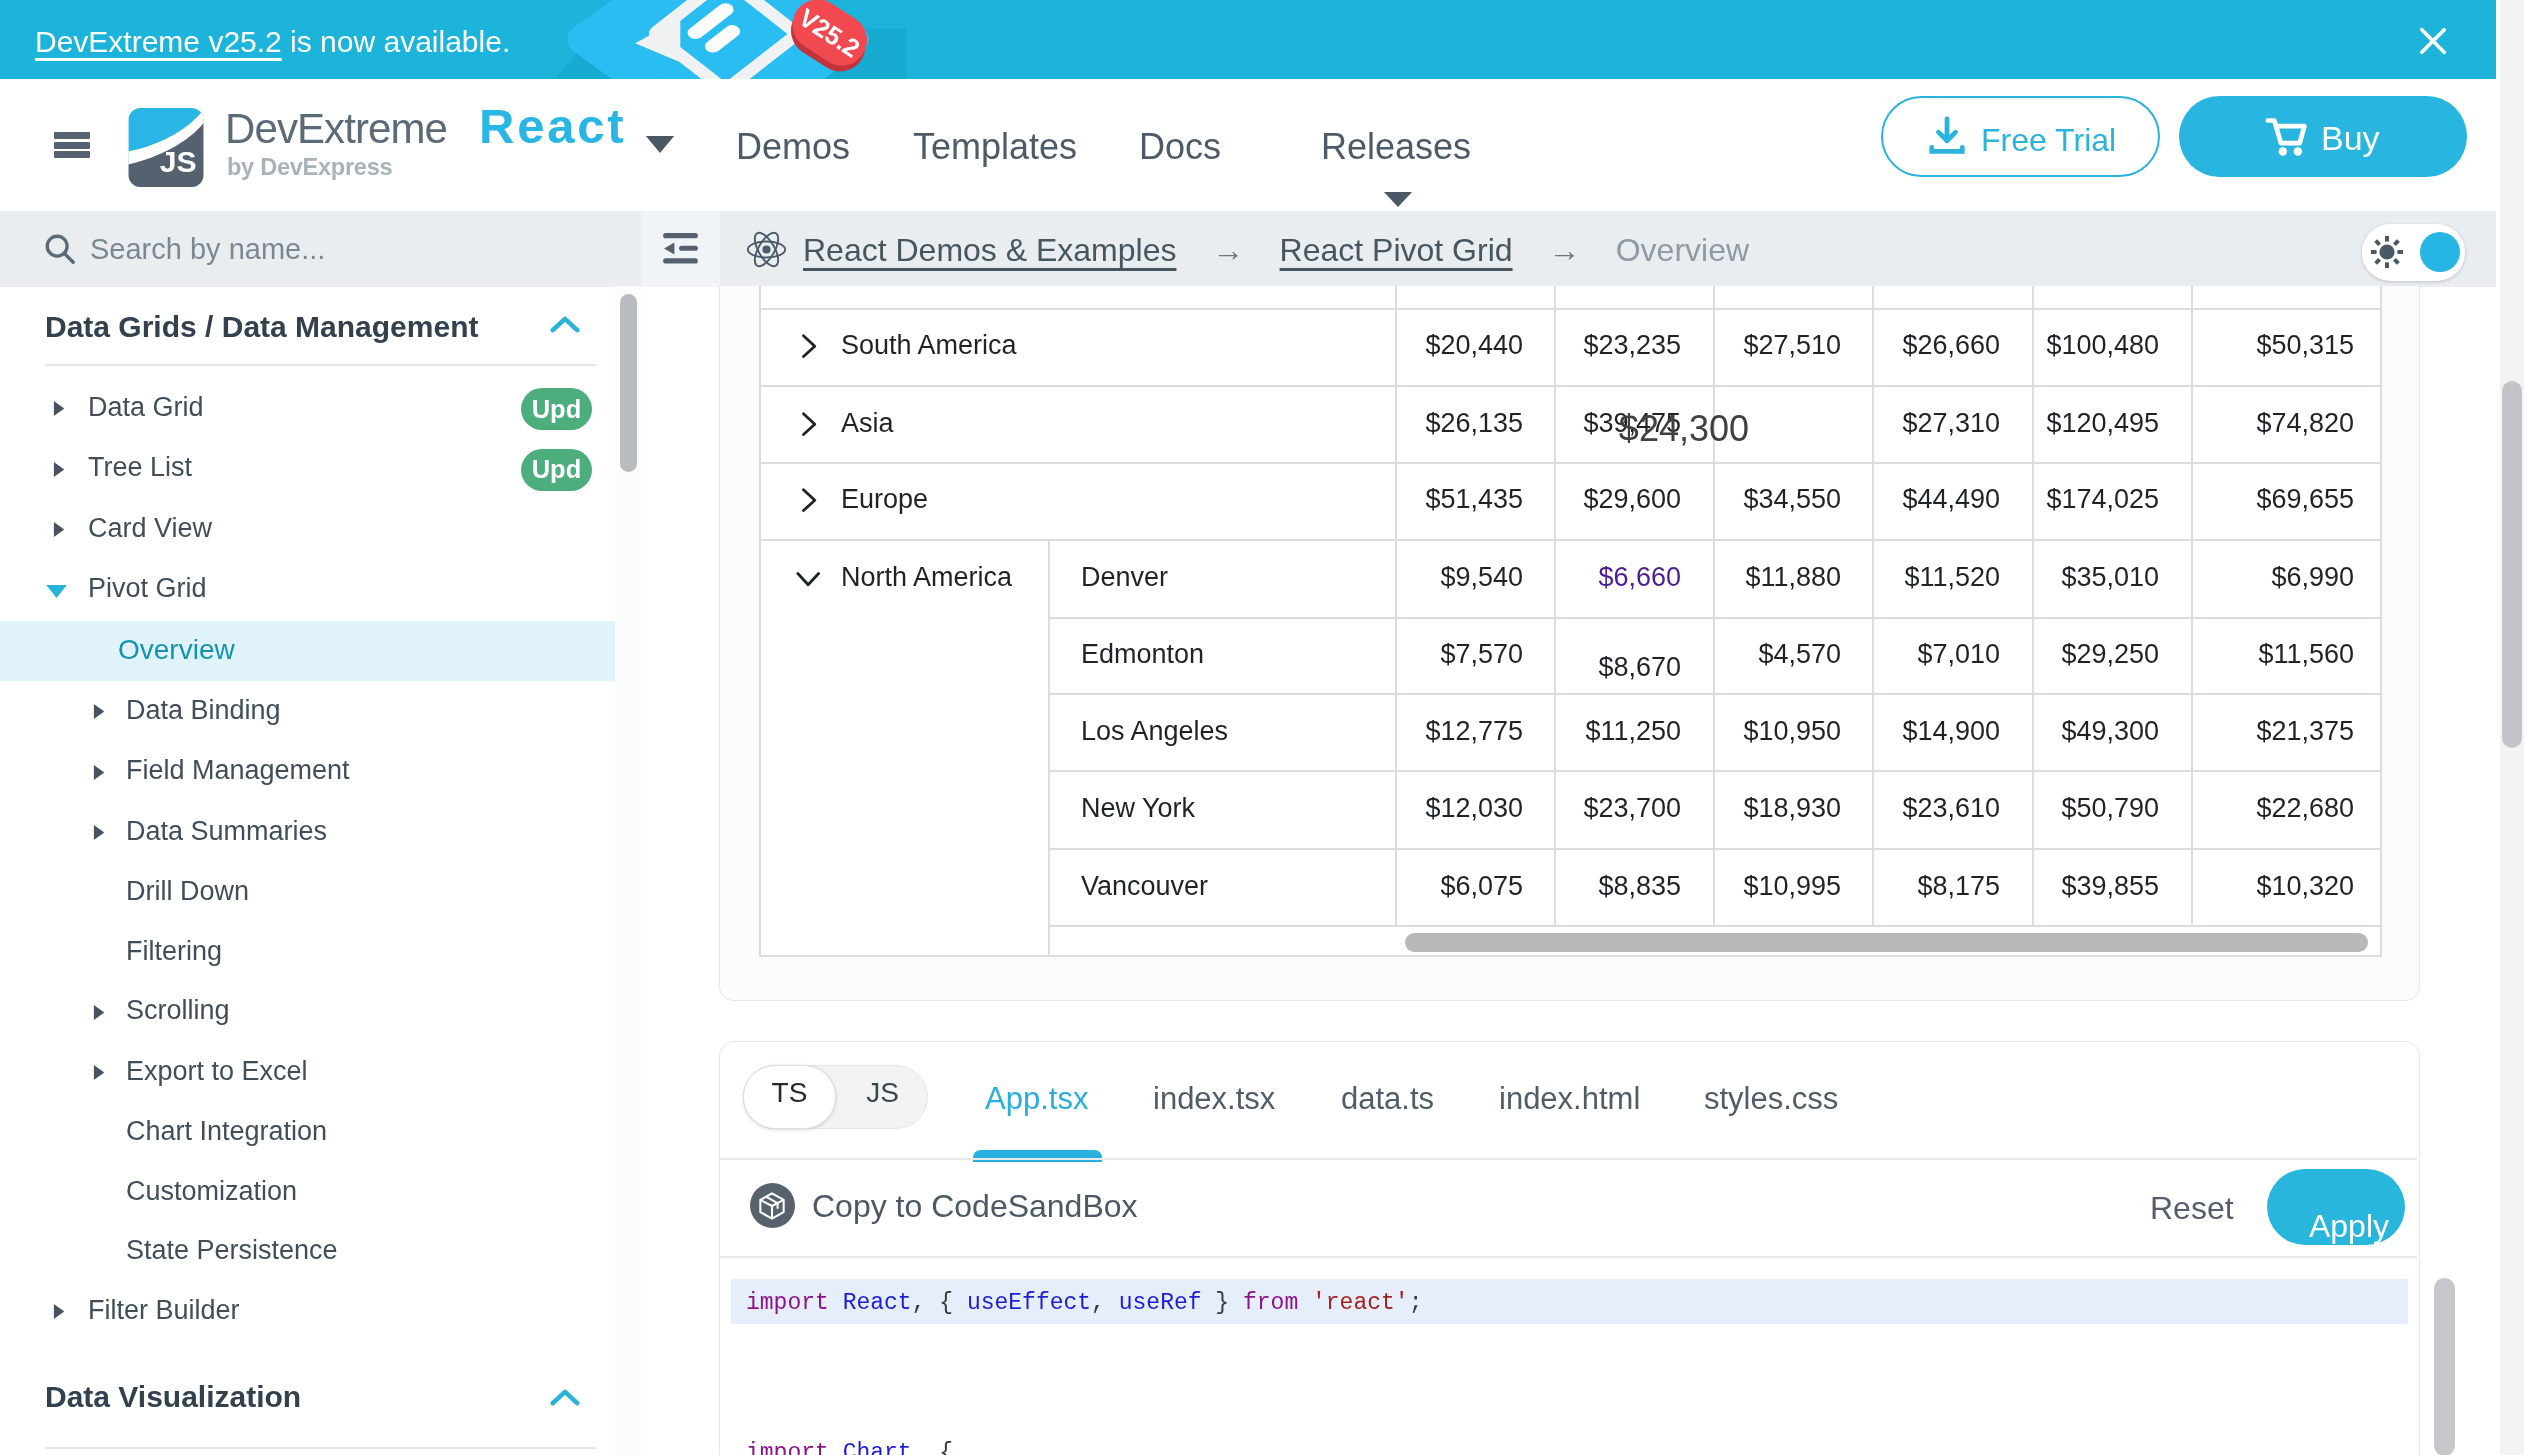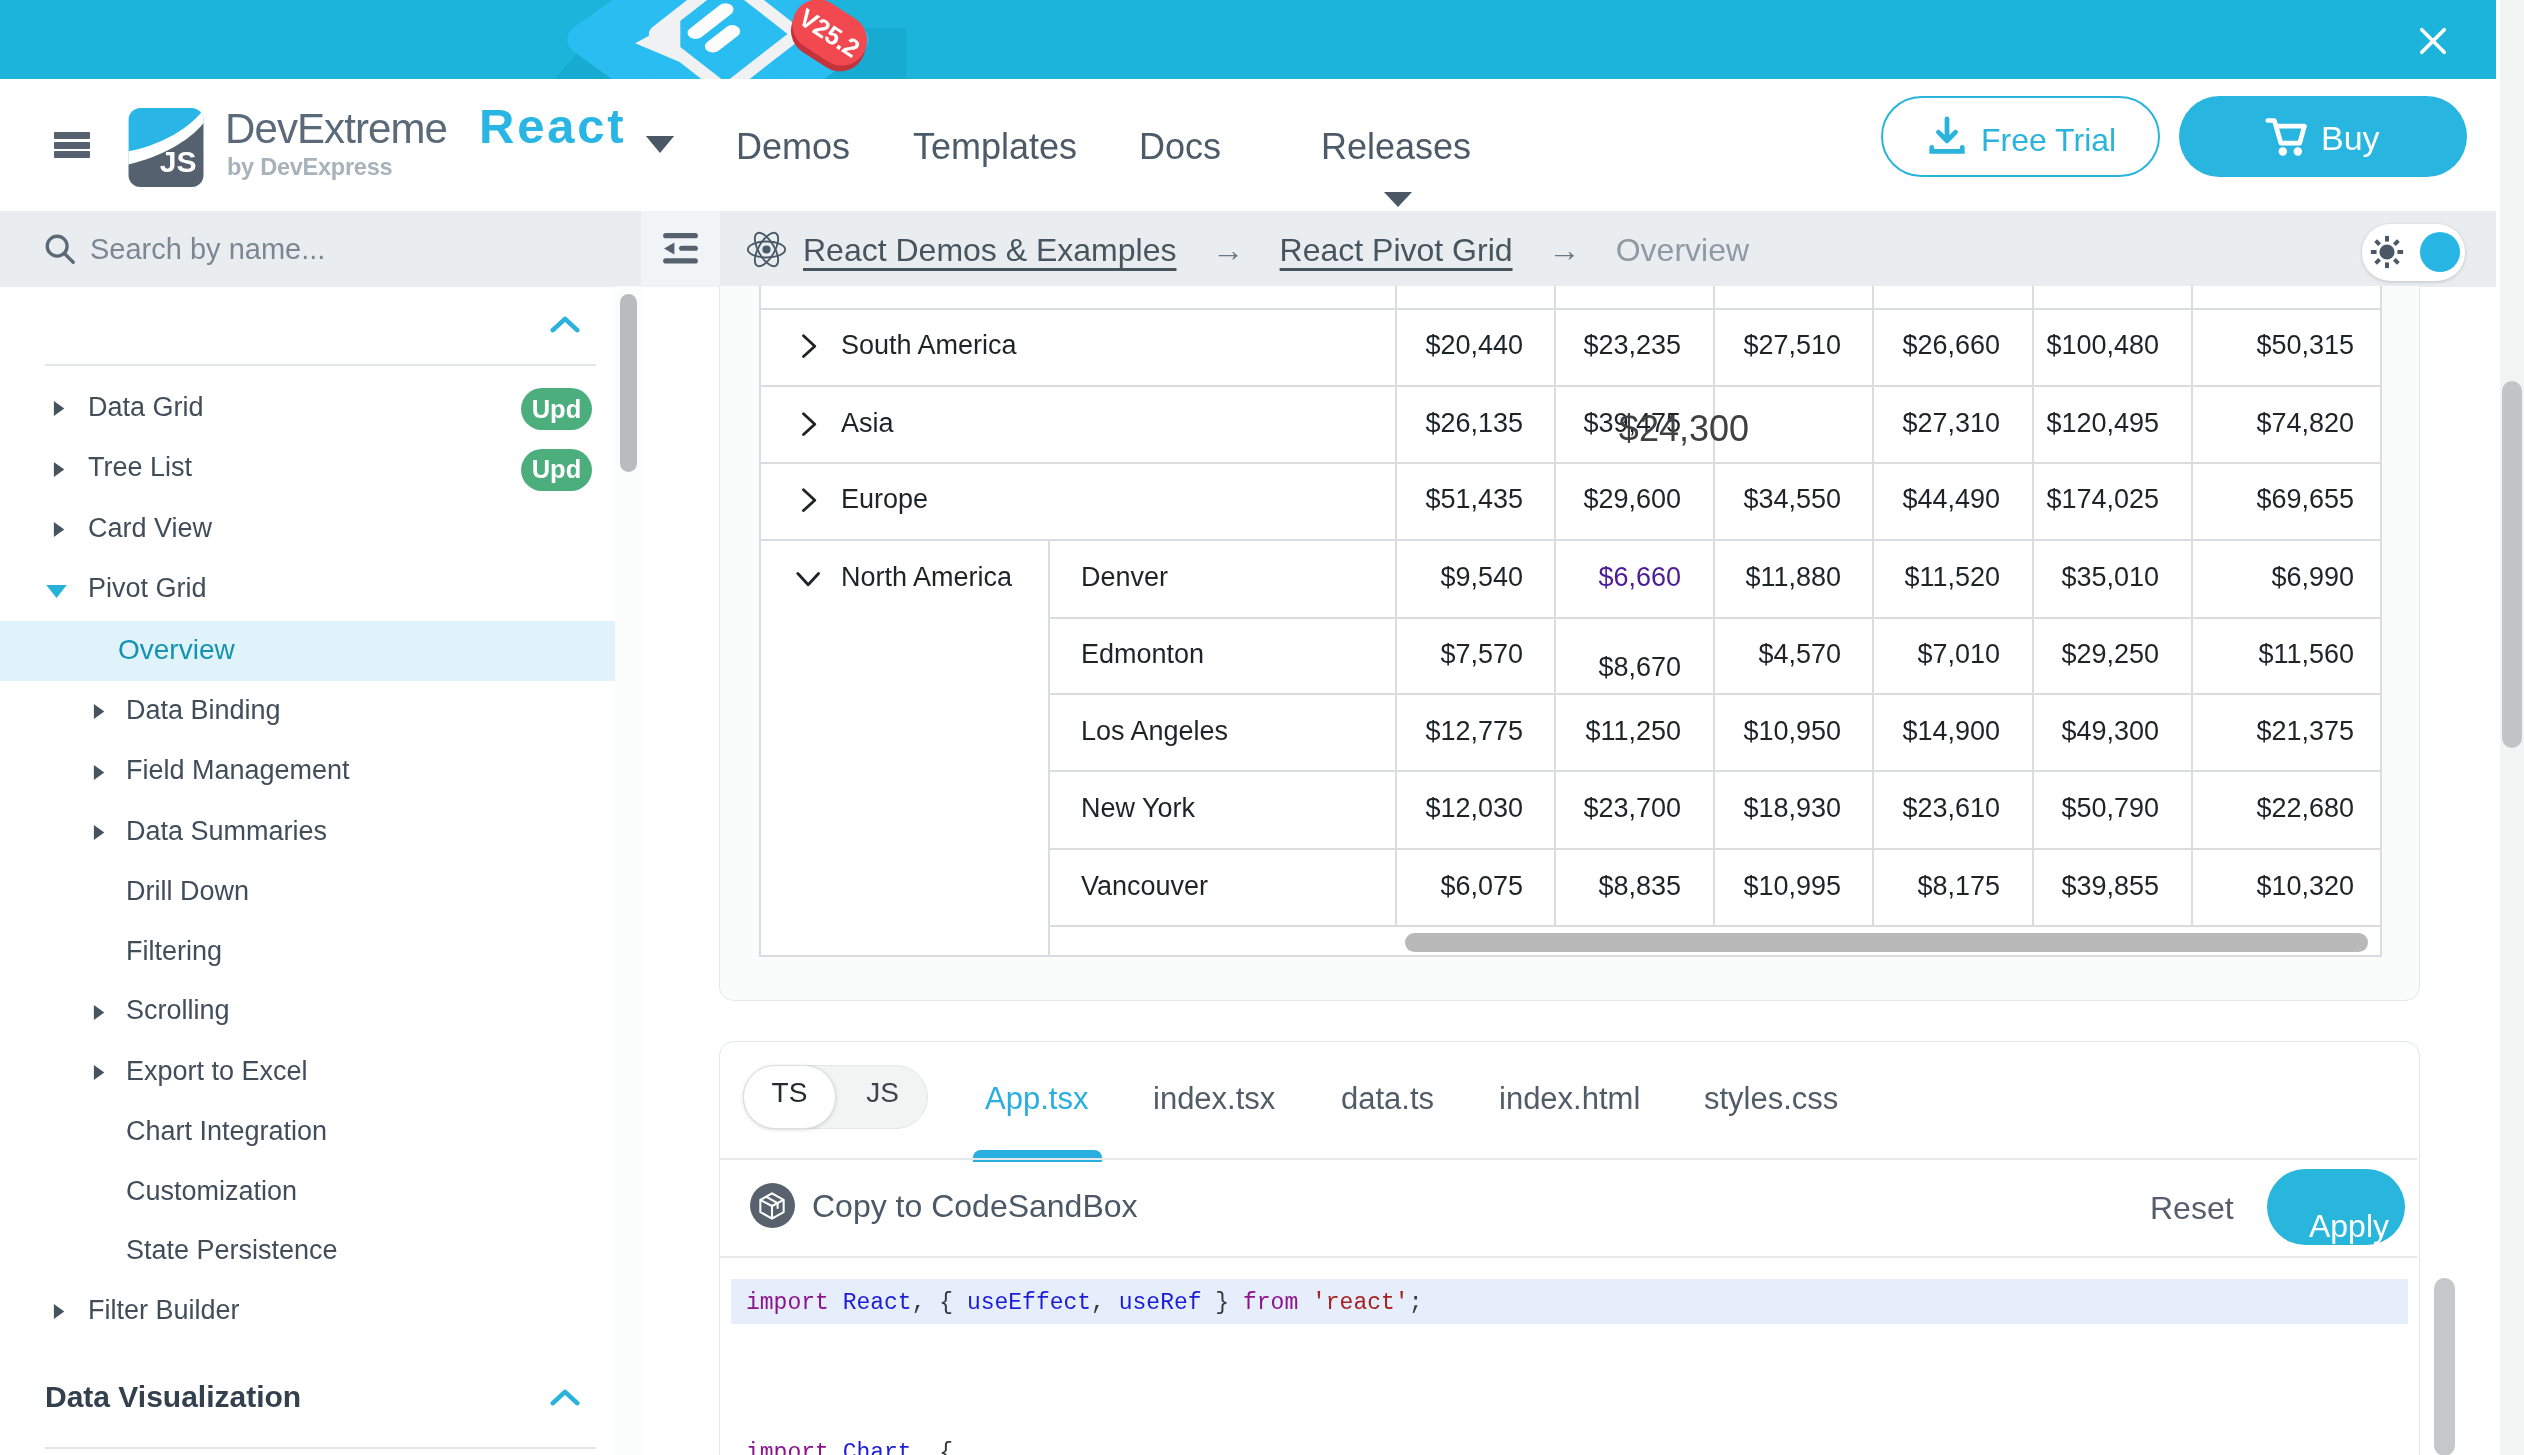--- a/index.html
+++ b/index.html
@@ -27,20 +27,21 @@
  <rect x="-30" y="-6" width="46" height="17" rx="8.5" fill="#fdfdfd"></rect>
 </g>
 <polygon points="112,46 160,20 160,66" fill="#eff1f3"></polygon>
 <g transform="translate(317,37) rotate(33)">
  <rect x="-40" y="-24" width="84" height="54" rx="27" fill="#c2333c"></rect>
  <rect x="-42" y="-30" width="84" height="54" rx="27" fill="#f2484f"></rect>
  <text x="0" y="7" font-family="Liberation Sans,sans-serif" font-size="27" font-weight="bold" fill="#fff" text-anchor="middle">V25.2</text>
 </g>
 </g>
     </svg>
+<div class="txt" style="left:35px;top:24.5px;font-size:30px;color:#fff"><span style="text-decoration:underline;text-underline-offset:5.7px">DevExtreme v25.2</span> is now available.</div>
 <svg class="abs" style="left:2419px;top:27px" width="28" height="28" viewBox="0 0 30 30">
       <path d="M3 3 L27 27 M27 3 L3 27" stroke="#fff" stroke-width="4" stroke-linecap="round"></path>
     </svg>
 <div class="abs" style="left:0;top:79px;width:2496px;height:131px;background:#fff"></div>
 <div class="abs" style="left:54px;top:132px;width:36px;height:6.6px;background:#55616e;border-radius:0.9px"></div>
 <div class="abs" style="left:54px;top:142px;width:36px;height:6.6px;background:#55616e;border-radius:0.9px"></div>
 <div class="abs" style="left:54px;top:151px;width:36px;height:6.6px;background:#55616e;border-radius:0.9px"></div>
 <svg class="abs" style="left:128px;top:108px" width="76" height="79" viewBox="0 0 80 84">
 <defs>
         <clipPath id="lg">
@@ -113,20 +114,21 @@
         <path d="M30 19 L36 19"></path>
 <path d="M7 7 L11.2 11.2"></path>
         <path d="M26.8 26.8 L31 31"></path>
         <path d="M31 7 L26.8 11.2"></path>
         <path d="M11.2 26.8 L7 31"></path>
 </g>
     </svg>
 <div class="abs" style="left:2420px;top:232px;width:40px;height:40px;border-radius:50%;background:#27b6e4"></div>
 <div class="abs" style="left:615px;top:286px;width:26.4px;height:1170px;background:#fbfcfc"></div>
 <div class="abs" style="left:620px;top:294px;width:17px;height:178px;background:#b9bcbe;border-radius:8.5px"></div>
+<div class="txt" style="left:45px;top:310px;font-size:30px;font-weight:600;color:#33404d">Data Grids / Data Management</div>
 <svg class="abs" style="left:550px;top:315px" width="30" height="19" viewBox="0 0 32 20">
       <path d="M3 16 L16 4 L29 16" stroke="#29b2da" stroke-width="5" fill="none" stroke-linecap="round" stroke-linejoin="round"></path>
     </svg>
 <div class="abs" style="left:45px;top:364px;width:551px;height:1.9px;background:#e2e6e9"></div>
 <div class="abs" style="left:0;top:621px;width:615px;height:60px;background:#e1f3fa"></div>
 <svg class="abs" style="left:52px;top:400px" width="13.2" height="17" viewBox="0 0 14 18">
       <polygon points="2,1 13,9 2,17" fill="#47545f"></polygon>
     </svg>
 <div class="txt" style="left:88px;top:392px;font-size:27px;color:#414e5a">Data Grid</div>
 <div class="abs" style="left:521px;top:388px;width:71px;height:42px;border-radius:21px;background:#4cae7c"></div>

